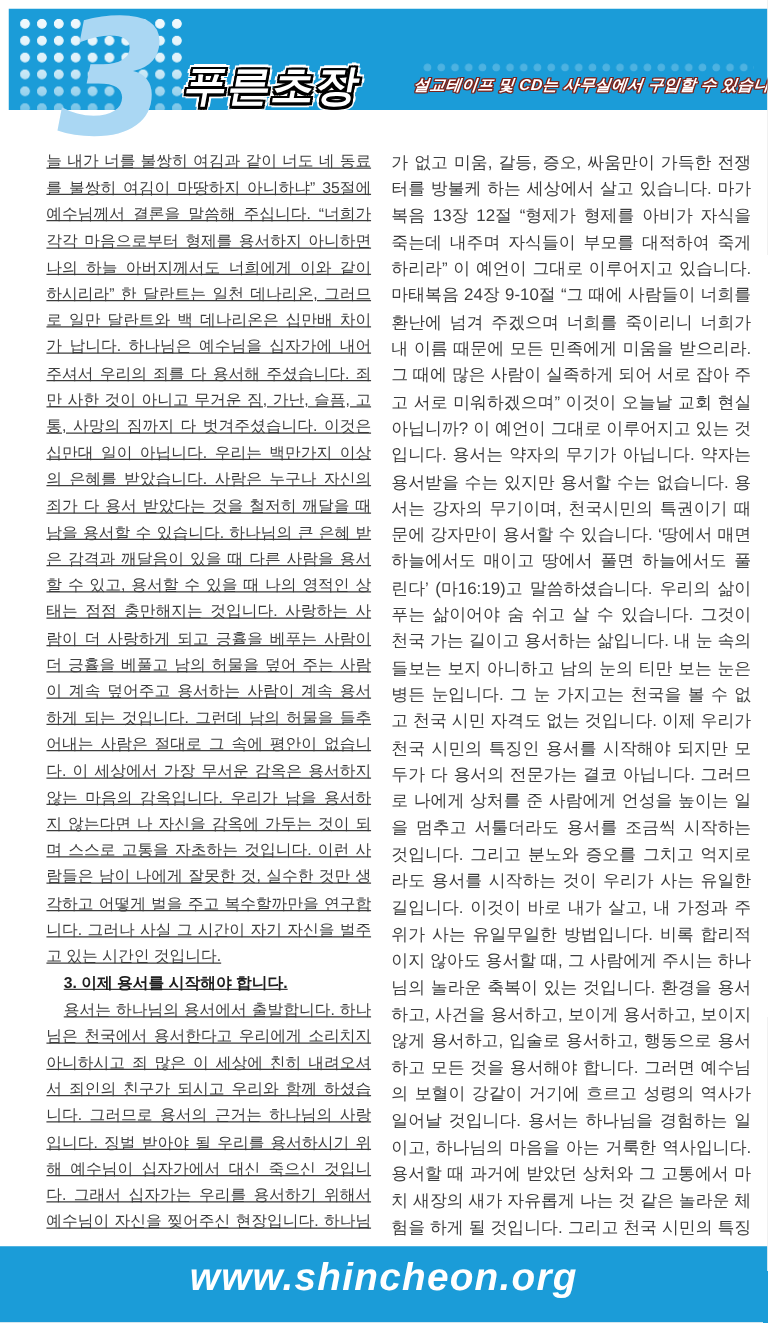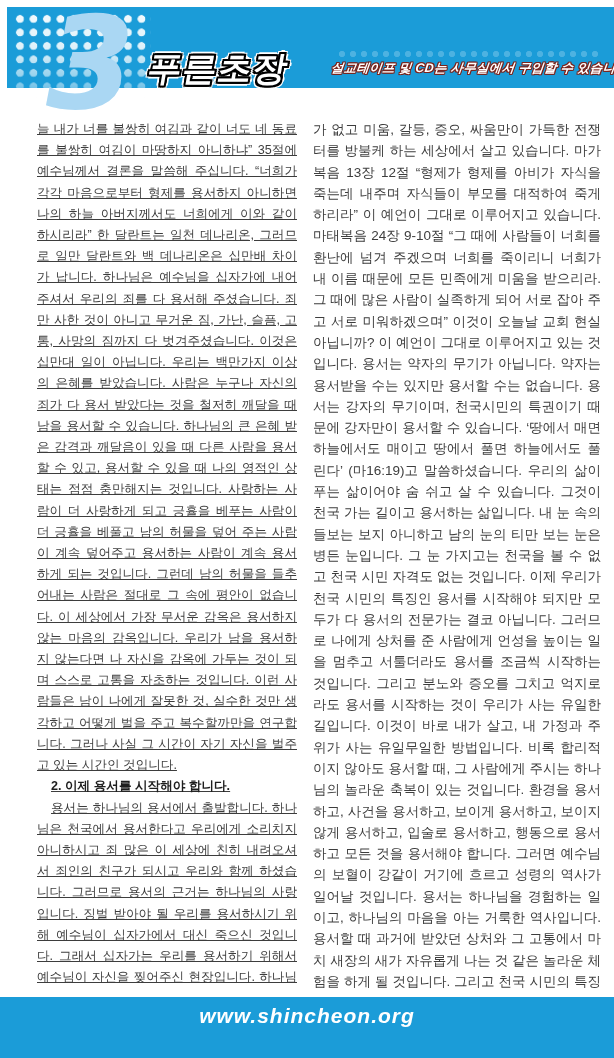--- a/index.html
+++ b/index.html
@@ -67,21 +67,21 @@
     font-weight:bold;color:#1e1e1e;text-indent:14px;margin:0;
     text-align:left;word-break:break-all;
   }
   
   .footer{
     position:absolute;left:0;right:0;top:997px;height:61px;
     background:#1b9cd8;text-align:center;
   }
   .footer-url{
     display:inline-block;margin-top:7px;
-    font-size:21px;font-weight:bold;font-style:italic;letter-spacing:1px;
+    font-size:31px;font-weight:bold;font-style:italic;letter-spacing:1px;
     color:#ffffff;
     font-family:"Liberation Sans","DejaVu Sans",sans-serif;
   }
 </style>
 </head>
 <body>
 
 <div class="page">
 
   <div class="banner">
@@ -90,21 +90,21 @@
   </div>
 
   <div class="issue-num">3</div>
 
   <div class="page-title">푸른초장</div>
 
   <div class="banner-note">설교테이프 및 CD는 사무실에서 구입할 수 있습니다.</div>
 
   <div class="col col-left">
     <p>늘 내가 너를 불쌍히 여김과 같이 너도 네 동료를 불쌍히 여김이 마땅하지 아니하냐” 35절에 예수님께서 결론을 말씀해 주십니다. “너희가 각각 마음으로부터 형제를 용서하지 아니하면 나의 하늘 아버지께서도 너희에게 이와 같이 하시리라” 한 달란트는 일천 데나리온, 그러므로 일만 달란트와 백 데나리온은 십만배 차이가 납니다. 하나님은 예수님을 십자가에 내어 주셔서 우리의 죄를 다 용서해 주셨습니다. 죄만 사한 것이 아니고 무거운 짐, 가난, 슬픔, 고통, 사망의 짐까지 다 벗겨주셨습니다. 이것은 십만대 일이 아닙니다. 우리는 백만가지 이상의 은혜를 받았습니다. 사람은 누구나 자신의 죄가 다 용서 받았다는 것을 철저히 깨달을 때 남을 용서할 수 있습니다. 하나님의 큰 은혜 받은 감격과 깨달음이 있을 때 다른 사람을 용서할 수 있고, 용서할 수 있을 때 나의 영적인 상태는 점점 충만해지는 것입니다. 사랑하는 사람이 더 사랑하게 되고 긍휼을 베푸는 사람이 더 긍휼을 베풀고 남의 허물을 덮어 주는 사람이 계속 덮어주고 용서하는 사람이 계속 용서하게 되는 것입니다. 그런데 남의 허물을 들추어내는 사람은 절대로 그 속에 평안이 없습니다. 이 세상에서 가장 무서운 감옥은 용서하지 않는 마음의 감옥입니다. 우리가 남을 용서하지 않는다면 나 자신을 감옥에 가두는 것이 되며 스스로 고통을 자초하는 것입니다. 이런 사람들은 남이 나에게 잘못한 것, 실수한 것만 생각하고 어떻게 벌을 주고 복수할까만을 연구합니다. 그러나 사실 그 시간이 자기 자신을 벌주고 있는 시간인 것입니다.</p>
-    <p class="section-heading">2. 이제 용서를 시작해야 합니다.</p>
+    <p class="section-heading">3. 이제 용서를 시작해야 합니다.</p>
     <p class="indent">용서는 하나님의 용서에서 출발합니다. 하나님은 천국에서 용서한다고 우리에게 소리치지 아니하시고 죄 많은 이 세상에 친히 내려오셔서 죄인의 친구가 되시고 우리와 함께 하셨습니다. 그러므로 용서의 근거는 하나님의 사랑입니다. 징벌 받아야 될 우리를 용서하시기 위해 예수님이 십자가에서 대신 죽으신 것입니다. 그래서 십자가는 우리를 용서하기 위해서 예수님이 자신을 찢어주신 현장입니다. 하나님이 이렇게 용서하시는 이유는 우리가 용서받을 자격을 갖췄기 때문이 아닙니다. 우리는 종종 하나님이 우리를 사랑하신다는 말을 하는데 이 말이 맞을 수도 있고 틀릴 수도 있습니다. 하나님은 우리를 있는 그대로 용서하시지 않습니다. 다만 우리가 있는 그대로임에도 불구하고 용서하시는 것입니다. 그러므로 예수님이 이 땅에 오신 근본적인 목적은 용서하러 오신 것입니다. 그런데 지금 우리는 용서</p>
   </div>
 
   <div class="col col-right">
     <p>가 없고 미움, 갈등, 증오, 싸움만이 가득한 전쟁터를 방불케 하는 세상에서 살고 있습니다. 마가복음 13장 12절 “형제가 형제를 아비가 자식을 죽는데 내주며 자식들이 부모를 대적하여 죽게 하리라” 이 예언이 그대로 이루어지고 있습니다. 마태복음 24장 9-10절 “그 때에 사람들이 너희를 환난에 넘겨 주겠으며 너희를 죽이리니 너희가 내 이름 때문에 모든 민족에게 미움을 받으리라. 그 때에 많은 사람이 실족하게 되어 서로 잡아 주고 서로 미워하겠으며” 이것이 오늘날 교회 현실 아닙니까? 이 예언이 그대로 이루어지고 있는 것입니다. 용서는 약자의 무기가 아닙니다. 약자는 용서받을 수는 있지만 용서할 수는 없습니다. 용서는 강자의 무기이며, 천국시민의 특권이기 때문에 강자만이 용서할 수 있습니다. ‘땅에서 매면 하늘에서도 매이고 땅에서 풀면 하늘에서도 풀린다’ (마16:19)고 말씀하셨습니다. 우리의 삶이 푸는 삶이어야 숨 쉬고 살 수 있습니다. 그것이 천국 가는 길이고 용서하는 삶입니다. 내 눈 속의 들보는 보지 아니하고 남의 눈의 티만 보는 눈은 병든 눈입니다. 그 눈 가지고는 천국을 볼 수 없고 천국 시민 자격도 없는 것입니다. 이제 우리가 천국 시민의 특징인 용서를 시작해야 되지만 모두가 다 용서의 전문가는 결코 아닙니다. 그러므로 나에게 상처를 준 사람에게 언성을 높이는 일을 멈추고 서툴더라도 용서를 조금씩 시작하는 것입니다. 그리고 분노와 증오를 그치고 억지로라도 용서를 시작하는 것이 우리가 사는 유일한 길입니다. 이것이 바로 내가 살고, 내 가정과 주위가 사는 유일무일한 방법입니다. 비록 합리적이지 않아도 용서할 때, 그 사람에게 주시는 하나님의 놀라운 축복이 있는 것입니다. 환경을 용서하고, 사건을 용서하고, 보이게 용서하고, 보이지 않게 용서하고, 입술로 용서하고, 행동으로 용서하고 모든 것을 용서해야 합니다. 그러면 예수님의 보혈이 강같이 거기에 흐르고 성령의 역사가 일어날 것입니다. 용서는 하나님을 경험하는 일이고, 하나님의 마음을 아는 거룩한 역사입니다. 용서할 때 과거에 받았던 상처와 그 고통에서 마치 새장의 새가 자유롭게 나는 것 같은 놀라운 체험을 하게 될 것입니다. 그리고 천국 시민의 특징인 용서에 익숙해져 천국 가기 전에 이 땅에서 벌써 천국을 체험하고 생명을 얻되 풍성히 얻는 놀라운 역사가 일어나게 되는 것입니다. 아무쪼록 이 놀라운 용서의 축복이 우리 모두에게 임하기를 주의 이름으로 축원합니다.</p>
   </div>
 
   <div class="footer">
     <span class="footer-url">www.shincheon.org</span>
   </div>

